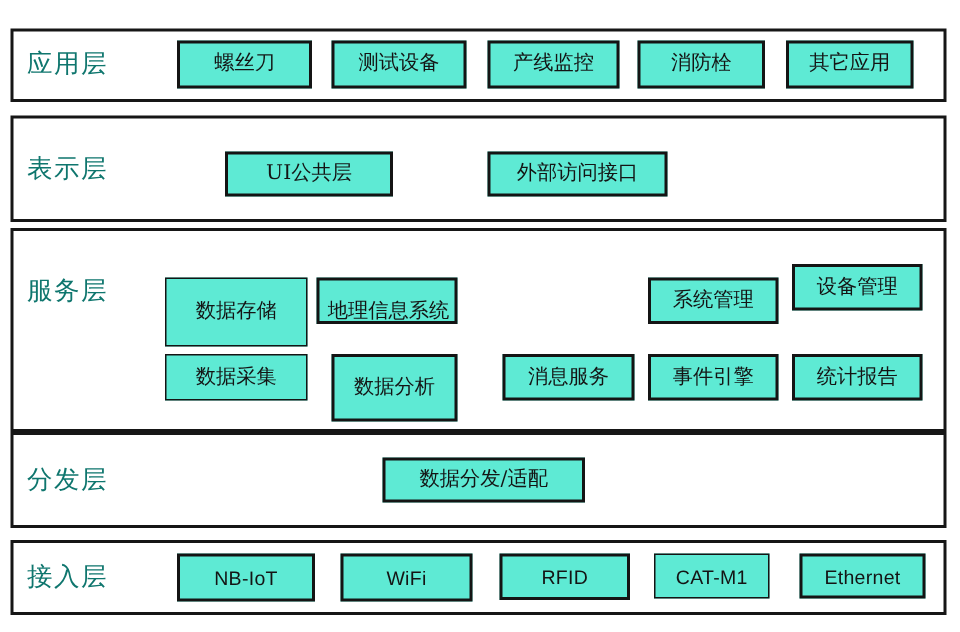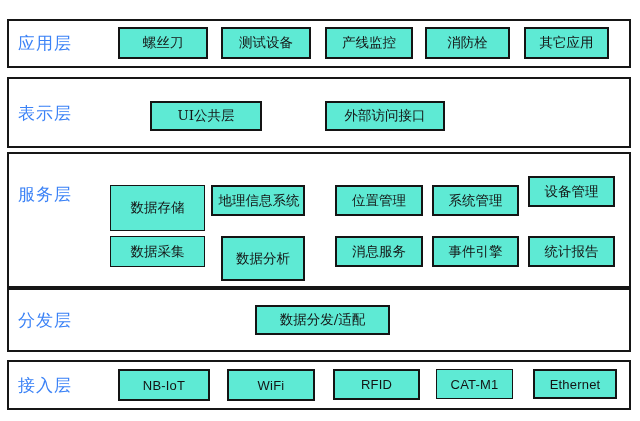--- a/index.html
+++ b/index.html
@@ -24,21 +24,21 @@
     position: absolute;
     box-sizing: border-box;
     border: 2px solid #161616;
     background: #ffffff;
   }
   .layer-title {
     position: absolute;
     font-family: "DejaVu Serif", "Liberation Serif", serif;
     font-size: 17px;
     line-height: 1;
-    color: #3b82f6;
+    color: #0f766e;
     letter-spacing: 1px;
     white-space: nowrap;
   }
   
   .node {
     position: absolute;
     box-sizing: border-box;
     border: 2px solid #141414;
     background: #5eead4;
     display: flex;
@@ -101,25 +101,22 @@
   <div class="node" style="left:325px; top:101px; width:120px; height:30px;">
     <span class="label">外部访问接口</span>
   </div>
 
   <div class="layer" style="left:7px; top:152px; width:624px; height:136px;"></div>
   <div class="layer-title" style="left:18px; top:186px;">服务层</div>
 
   <div class="node thin" style="left:110px; top:185px; width:95px; height:46px;">
     <span class="label">数据存储</span>
   </div>
-  <div class="node overflow" style="left:211px; top:185px; width:94px; height:31px;">
+  <div class="node overflow" style="left:211px; top:185px; width:94px; height:31px;align-items:flex-end;">
     <span class="label">地理信息系统</span>
-  </div>
-  <div class="node" style="left:335px; top:185px; width:88px; height:31px;">
-    <span class="label">位置管理</span>
   </div>
   <div class="node" style="left:432px; top:185px; width:87px; height:31px;">
     <span class="label">系统管理</span>
   </div>
   <div class="node" style="left:528px; top:176px; width:87px; height:31px;">
     <span class="label">设备管理</span>
   </div>
 
   <div class="node thin" style="left:110px; top:236px; width:95px; height:31px;">
     <span class="label">数据采集</span>

